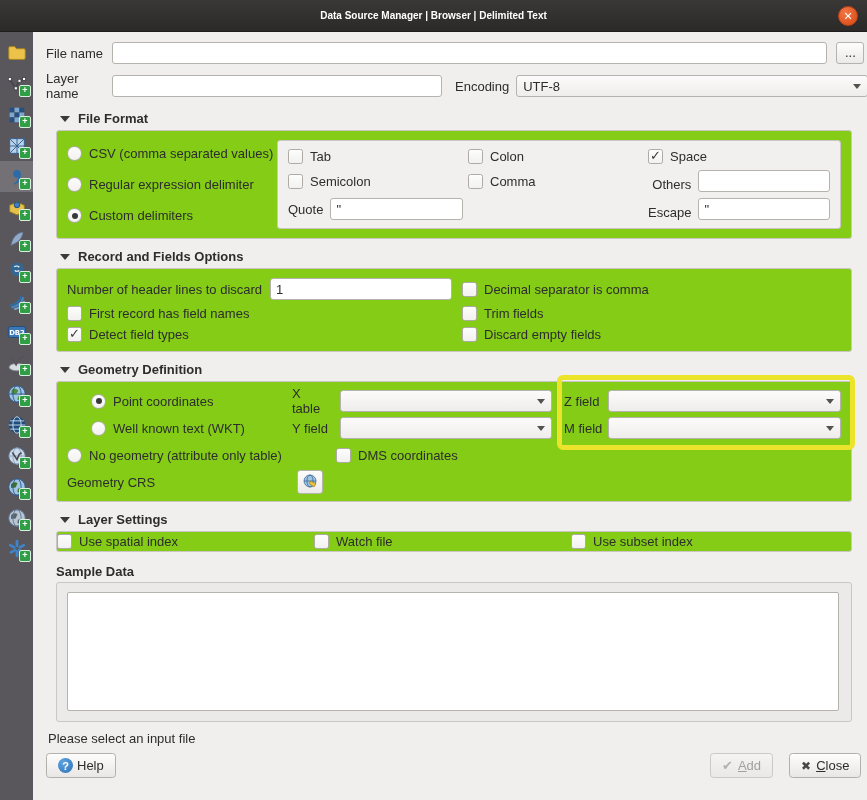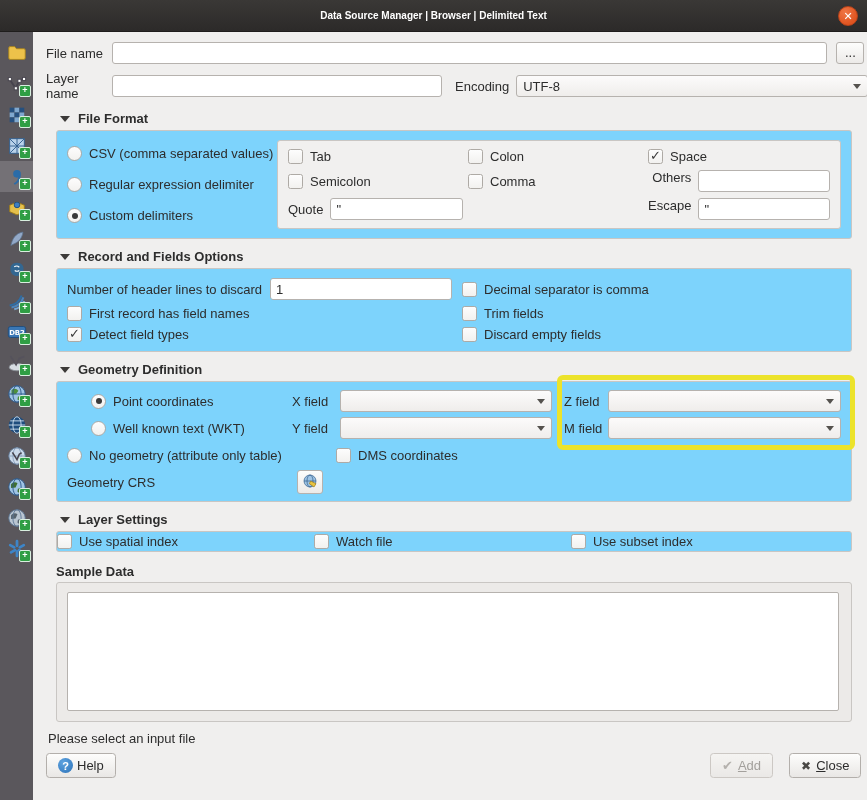--- a/index.html
+++ b/index.html
@@ -49,37 +49,37 @@
   .combo-arrow { flex:none; width:0; height:0; border-left:4px solid transparent; border-right:4px solid transparent;
       border-top:5px solid #55524e; margin-left:6px; }
   .combo.flex1 { flex:1; }
 
   
   .sec-header { display:flex; align-items:center; margin:10px 0 4px 14px; cursor:pointer; }
   .sec-header:first-of-type { margin-top:6px; }
   .tri-down { width:0; height:0; border-left:5px solid transparent; border-right:5px solid transparent;
       border-top:6px solid #3c3a38; margin-right:8px; }
   .sec-title { font-weight:bold; }
-  .panel { margin:0 16px 0 10px; border:1px solid #c9c6c3; border-radius:3px; background:#7dd3fc; padding:9px 10px; }
+  .panel { margin:0 16px 0 10px; border:1px solid #c9c6c3; border-radius:3px; background:#84cc16; padding:9px 10px; }
 
   
   .cb, .rb { display:flex; align-items:center; cursor:pointer; }
   .box { width:15px; height:15px; border:1px solid #aeaaa5; border-radius:2.5px;
       background:linear-gradient(#fdfdfd,#f2f1ef); margin-right:7px; flex:none; position:relative; }
   .box.checked::after { content:"✓"; position:absolute; left:1px; top:-2px; font-size:13px; font-weight:bold; color:#3a3a3a; }
   .dot { width:15px; height:15px; border:1px solid #aeaaa5; border-radius:50%;
       background:linear-gradient(#fdfdfd,#f2f1ef); margin-right:7px; flex:none; position:relative; }
   .dot.checked::after { content:""; position:absolute; left:3.5px; top:3.5px; width:6px; height:6px; border-radius:50%; background:#3a3a3a; }
 
   
   .ff-body { display:flex; }
   .ff-radios { width:210px; flex:none; display:flex; flex-direction:column; justify-content:space-between; padding:6px 0; }
   .delim-panel { flex:1; border:1px solid #c9c6c3; border-radius:3px; background:#f1f0ef; padding:8px 10px;
       display:grid; grid-template-columns:180px 180px 1fr; row-gap:6px; align-items:center; }
-  .cell-right { display:flex; align-items:flex-start; }
+  .cell-right { display:flex; align-items:flex-end; }
   .cell-right .lbl { margin-right:7px; margin-left:auto; }
   .cell-right input { width:132px; }
   .quote-cell { grid-column:1 / span 2; display:flex; align-items:center; }
   .quote-cell .lbl { margin-right:7px; }
   .quote-cell input { width:133px; }
 
   
   .rf-grid { display:grid; grid-template-columns:385px 1fr; column-gap:10px; row-gap:6px; align-items:center; }
   .spin { display:flex; flex:1; height:22px; border:1px solid #b6b2ae; border-radius:3px; background:#fff; overflow:hidden; }
   .spin input { border:none; flex:1; height:20px; border-radius:0; }
@@ -412,21 +412,21 @@
         <span class="sec-title">Geometry Definition</span>
       </div>
       <div class="panel geo-panel">
         <div class="zm-highlight"></div>
 
         <div class="geo-row">
           <div class="rb geo-radio">
             <span class="dot checked"></span>
             <span>Point coordinates</span>
           </div>
-          <span class="fld-lbl">X field</span>
+          <span class="fld-lbl">X table</span>
           <div class="combo combo-218">
             <span class="combo-text"></span>
             <span class="combo-arrow"></span>
           </div>
           <span class="gap12"></span>
           <span class="zm-lbl">Z field</span>
           <div class="combo combo-zm">
             <span class="combo-text"></span>
             <span class="combo-arrow"></span>
           </div>

